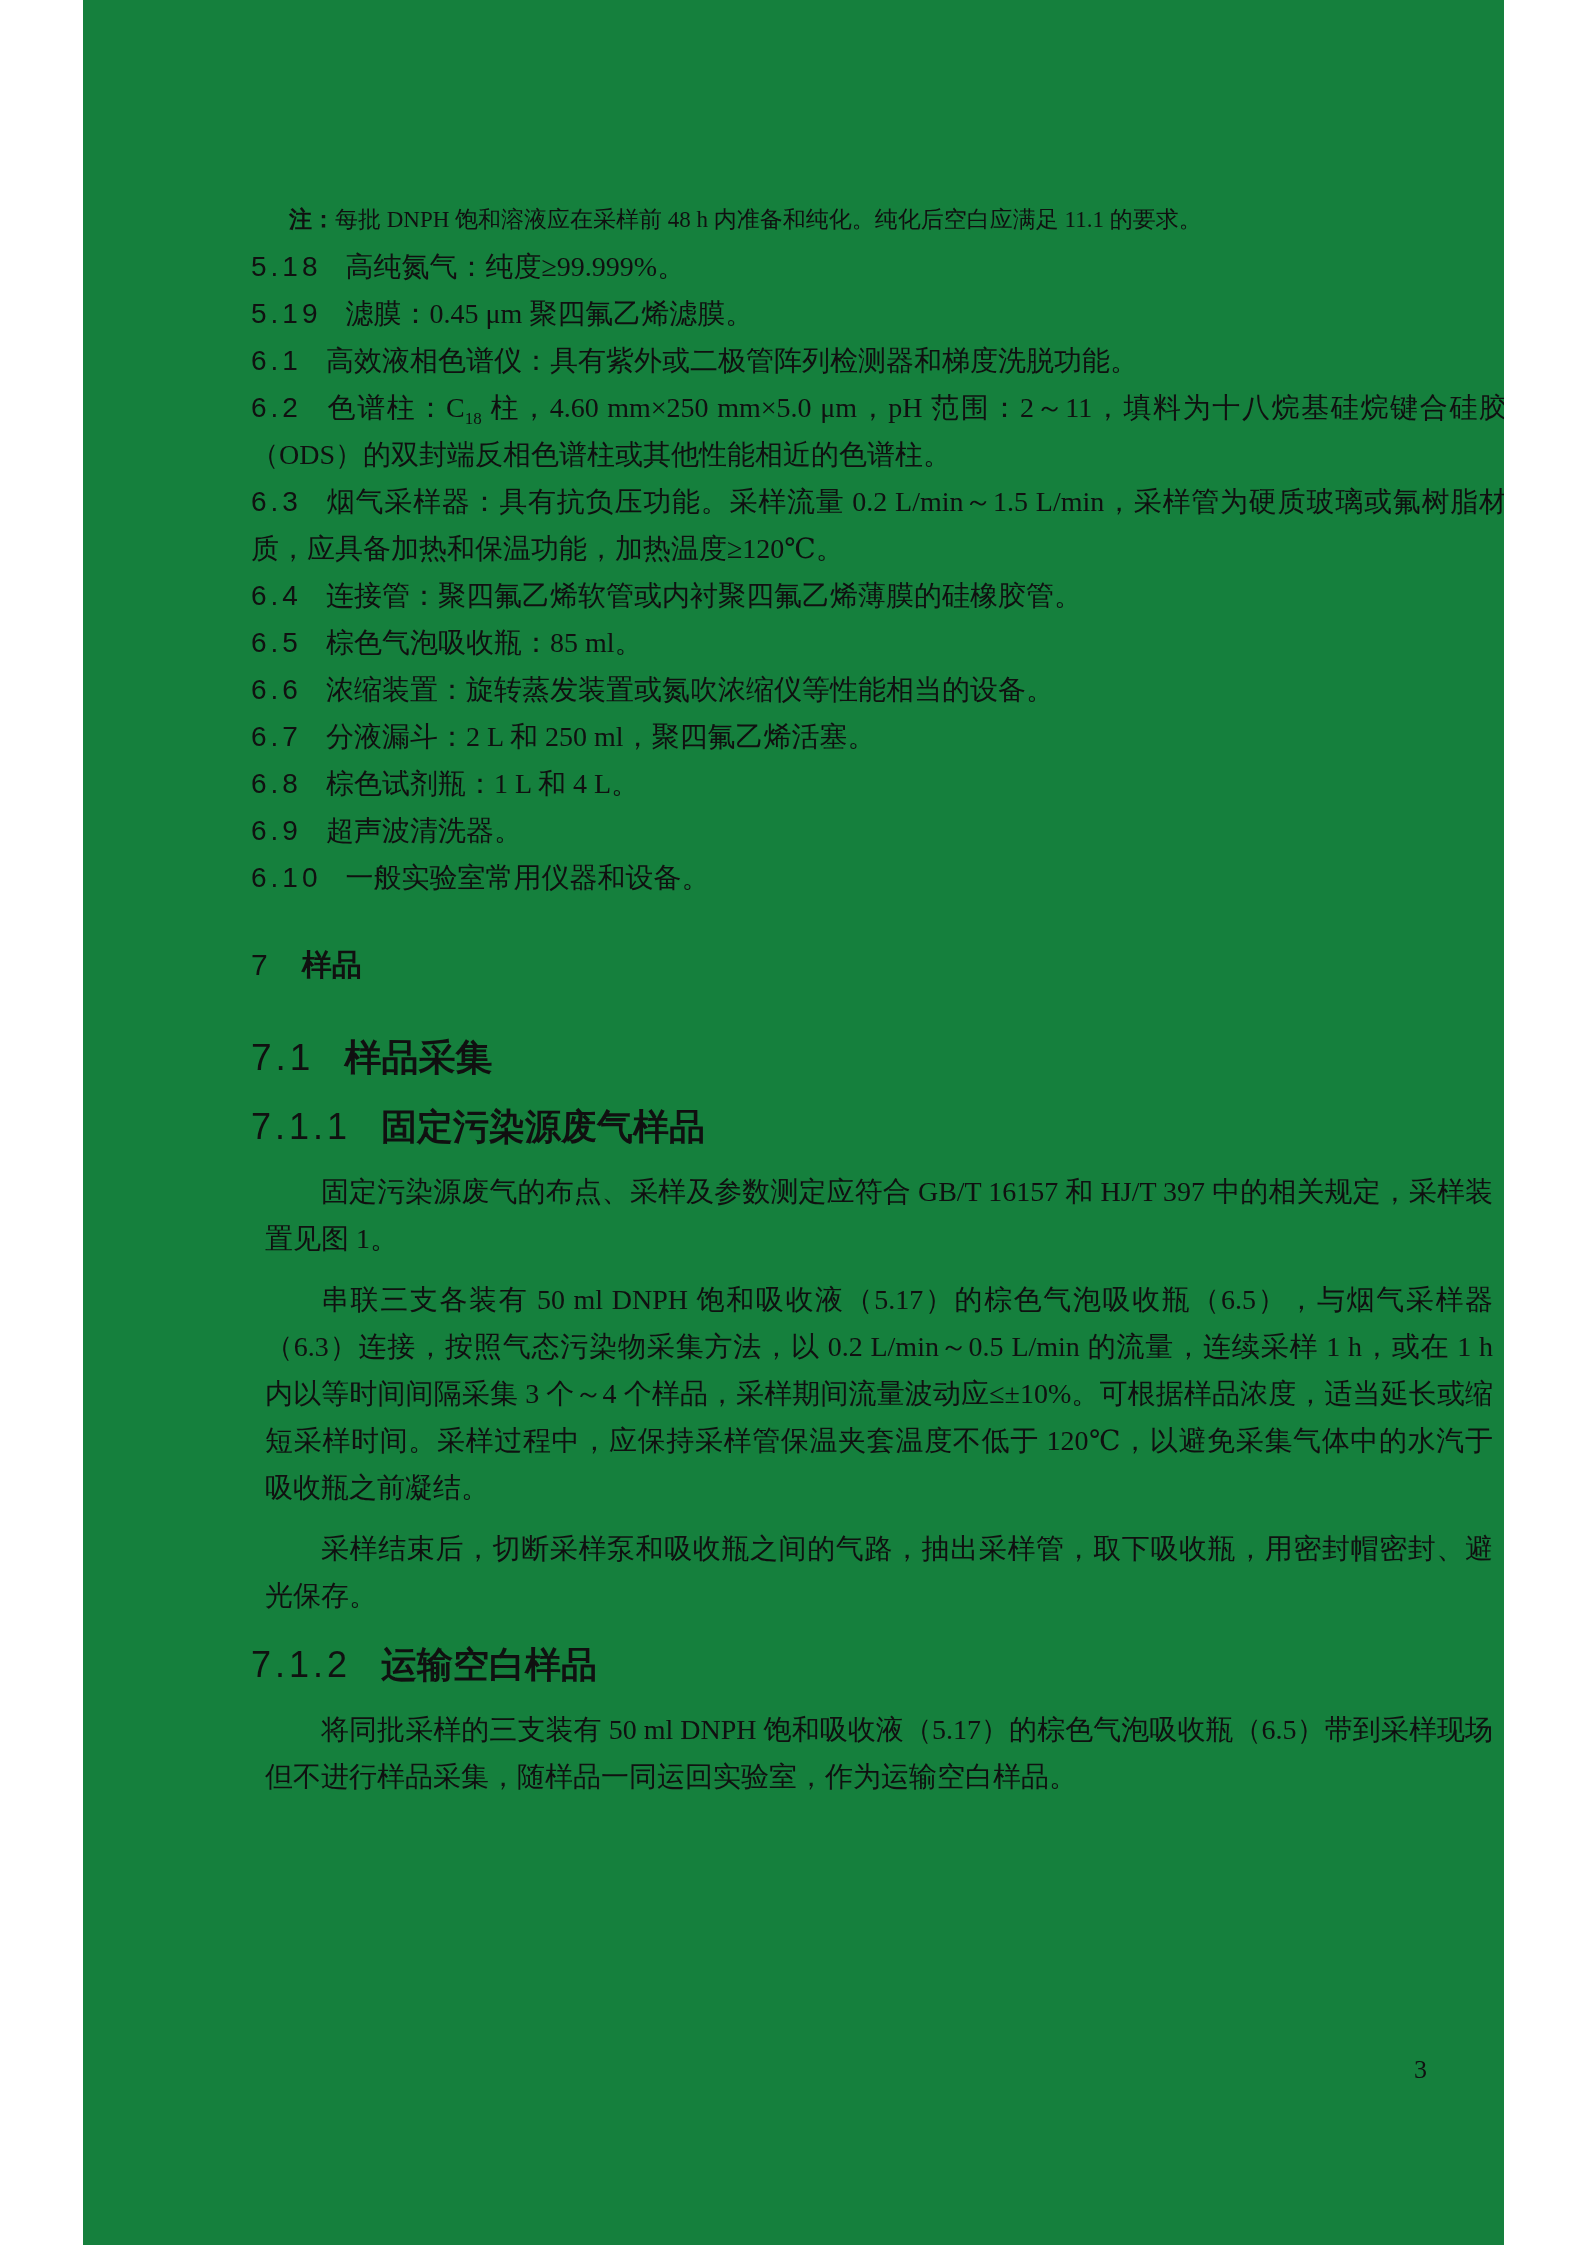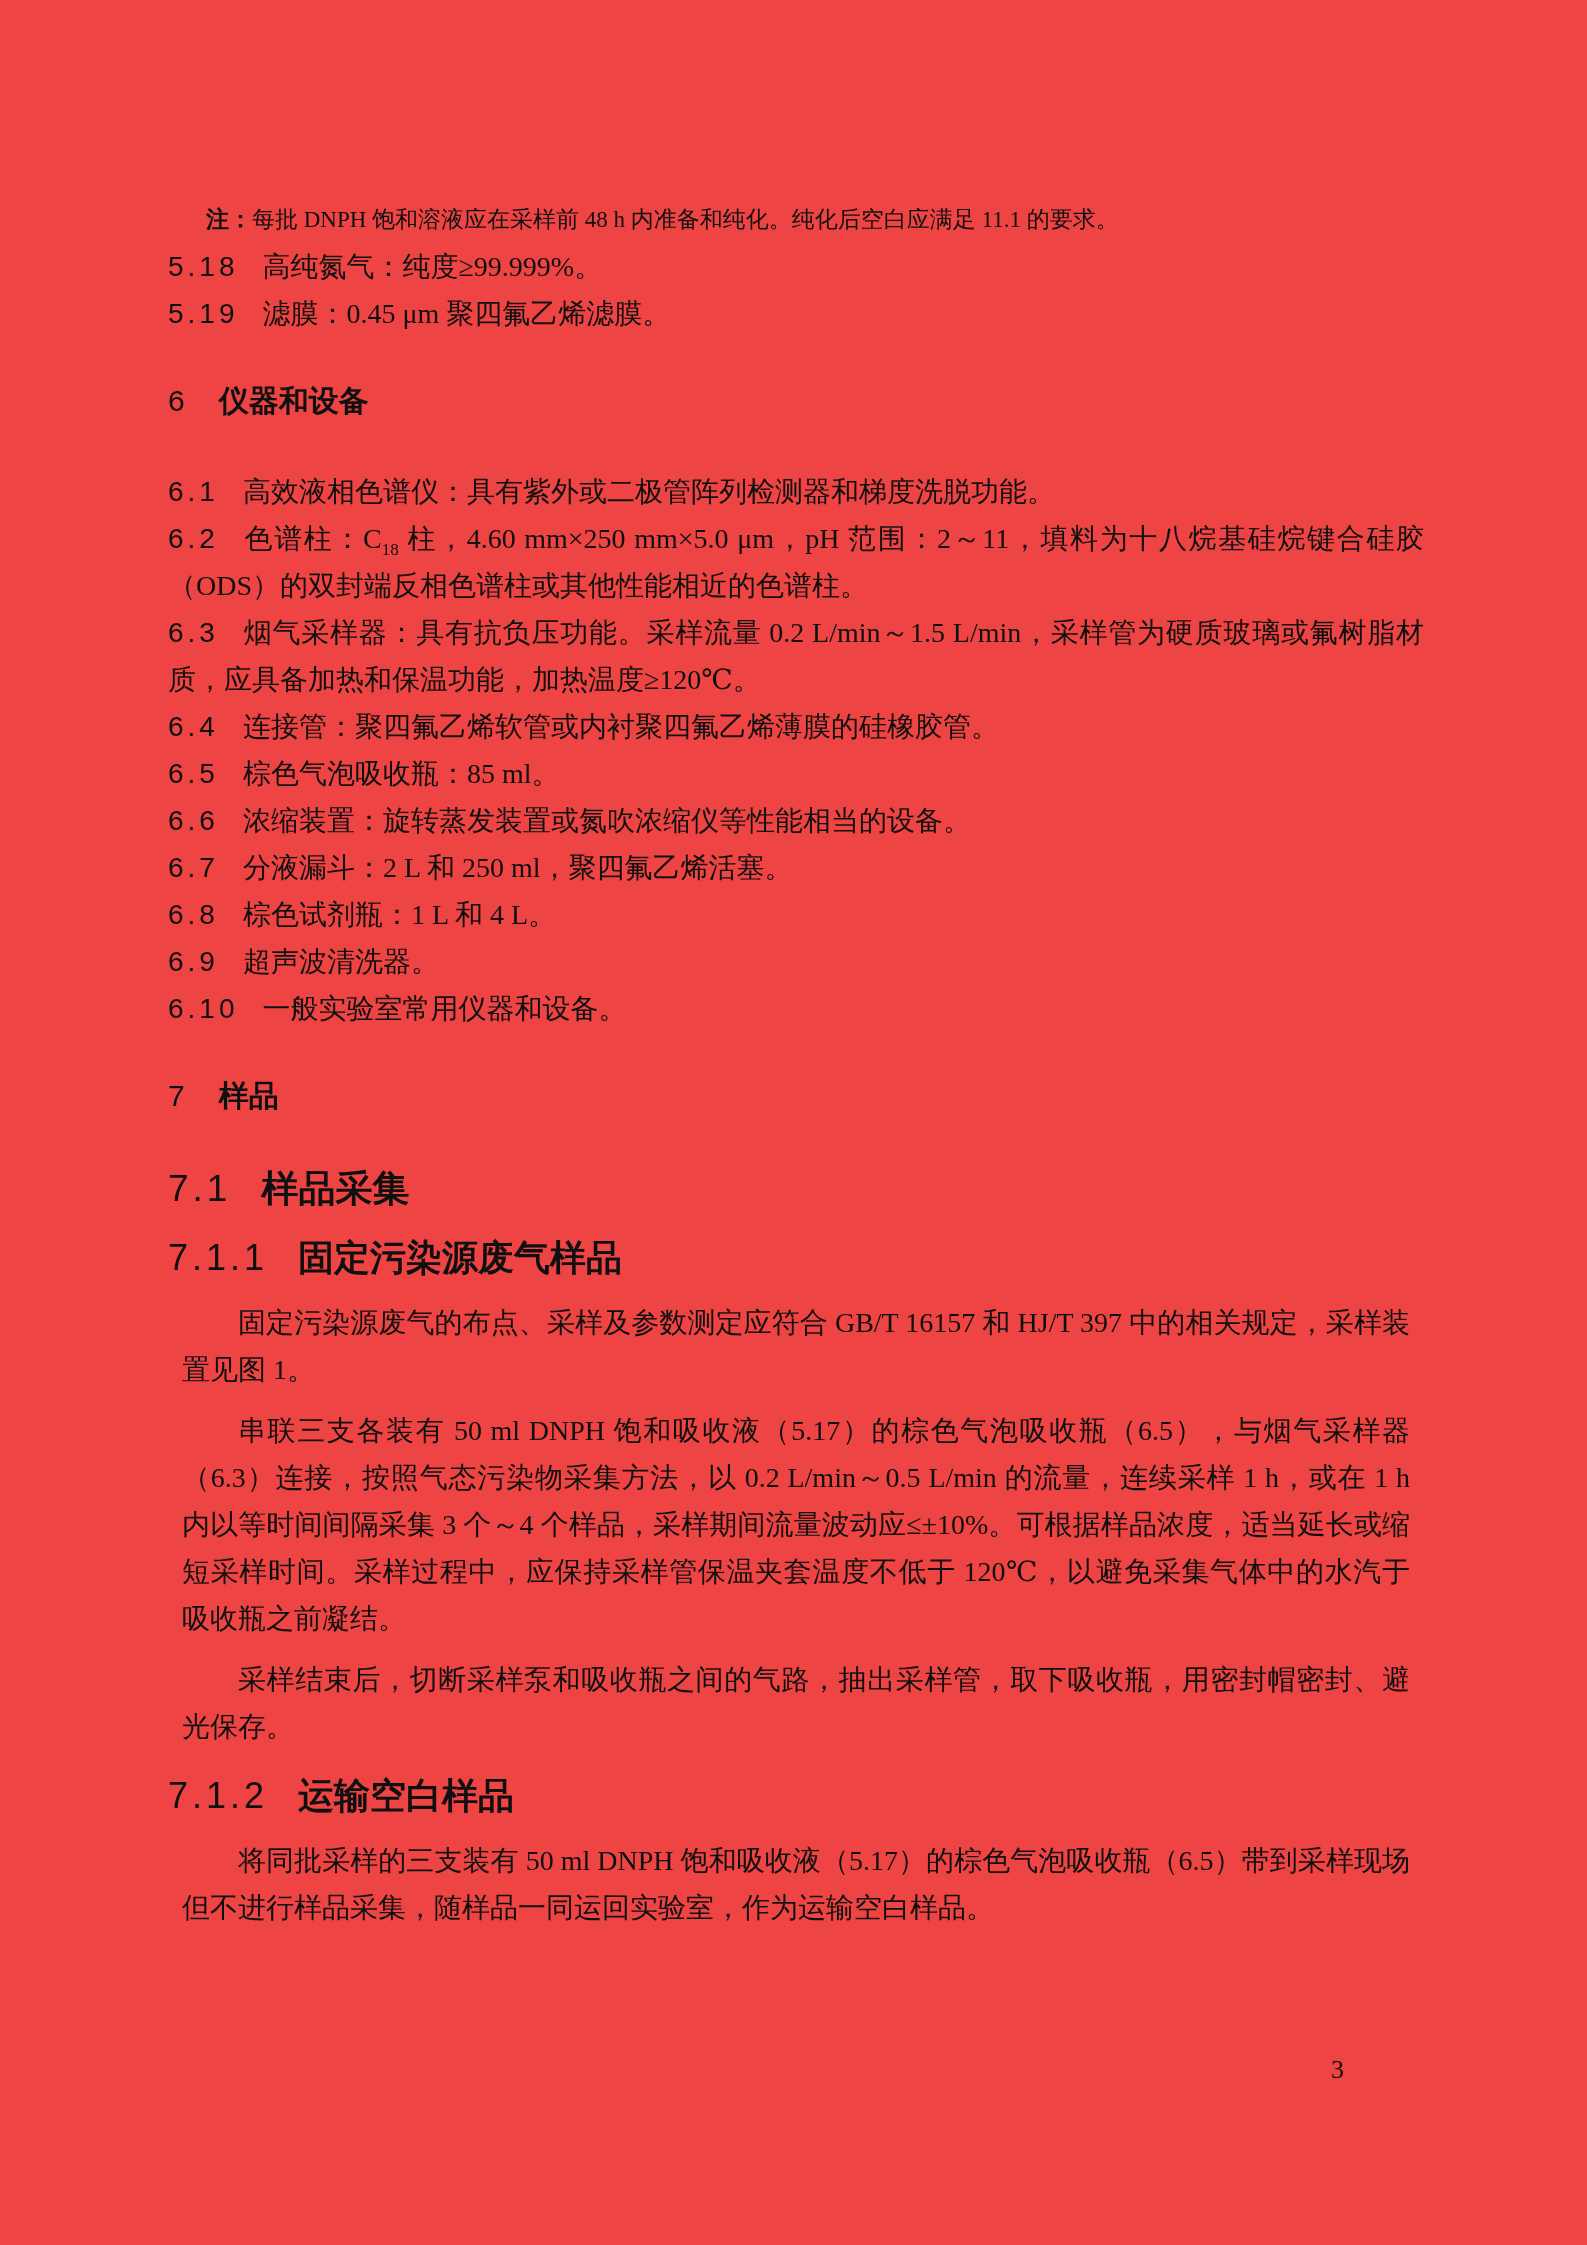--- a/index.html
+++ b/index.html
@@ -1,22 +1,22 @@
 <!DOCTYPE html>
 <html lang="zh"><head>
 <meta charset="utf-8">
 <style>
   * { margin: 0; padding: 0; box-sizing: border-box; }
   html, body { background: #ffffff; }
   .page {
     position: relative;
-    width: 1587px;
+    width: 1421px;
     height: 2245px;
     margin: 0 auto;
-    background: #ef4444;
+    background: #15803d;
     color: #101010;
     font-family: "Liberation Serif", "DejaVu Serif", serif;
     font-size: 28px;
     line-height: 47px;
     overflow: hidden;
     padding-left: 35px;
   }
   .content {
     position: absolute;
     left: 168px;
@@ -66,21 +66,20 @@
   }
 </style>
 </head>
 <body>
 
 <div class="page">
   <div class="content">
       <p class="note"><span class="note-label">注：</span><span class="run">每批 DNPH 饱和溶液应在采样前 48 h 内准备和纯化。纯化后空白应满足 11.1 的要求。</span></p>
       <p class="clause"><span class="cnum">5.18</span><span class="run">高纯氮气：纯度≥99.999%。</span></p>
       <p class="clause"><span class="cnum">5.19</span><span class="run">滤膜：0.45 μm 聚四氟乙烯滤膜。</span></p>
-      <div class="heading h1"><span class="hnum">6</span><span class="htitle">仪器和设备</span></div>
       <p class="clause"><span class="cnum">6.1</span><span class="run">高效液相色谱仪：具有紫外或二极管阵列检测器和梯度洗脱功能。</span></p>
       <p class="clause"><span class="cnum">6.2</span><span class="run">色谱柱：C</span><sub class="subscript">18</sub><span class="run"> 柱，4.60 mm×250 mm×5.0 μm，pH 范围：2～11，填料为十八烷基硅烷键合硅胶（ODS）的双封端反相色谱柱或其他性能相近的色谱柱。</span></p>
       <p class="clause"><span class="cnum">6.3</span><span class="run">烟气采样器：具有抗负压功能。采样流量 0.2 L/min～1.5 L/min，采样管为硬质玻璃或氟树脂材质，应具备加热和保温功能，加热温度≥120℃。</span></p>
       <p class="clause"><span class="cnum">6.4</span><span class="run">连接管：聚四氟乙烯软管或内衬聚四氟乙烯薄膜的硅橡胶管。</span></p>
       <p class="clause"><span class="cnum">6.5</span><span class="run">棕色气泡吸收瓶：85 ml。</span></p>
       <p class="clause"><span class="cnum">6.6</span><span class="run">浓缩装置：旋转蒸发装置或氮吹浓缩仪等性能相当的设备。</span></p>
       <p class="clause"><span class="cnum">6.7</span><span class="run">分液漏斗：2 L 和 250 ml，聚四氟乙烯活塞。</span></p>
       <p class="clause"><span class="cnum">6.8</span><span class="run">棕色试剂瓶：1 L 和 4 L。</span></p>
       <p class="clause"><span class="cnum">6.9</span><span class="run">超声波清洗器。</span></p>
       <p class="clause"><span class="cnum">6.10</span><span class="run">一般实验室常用仪器和设备。</span></p>

